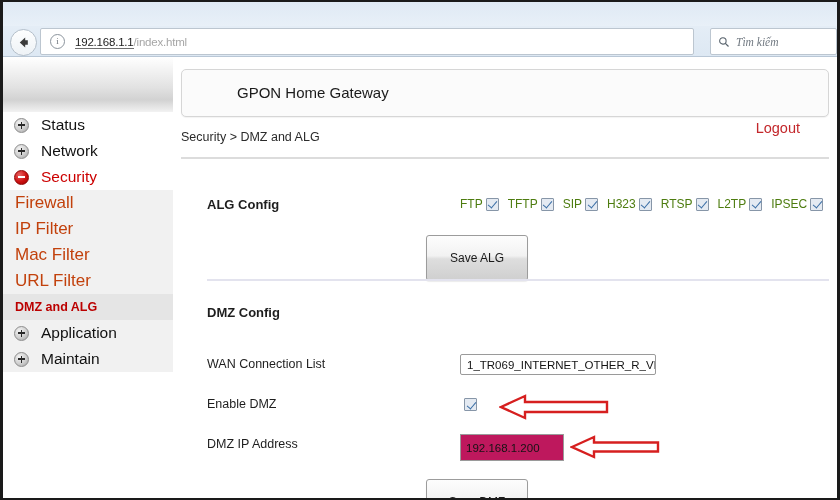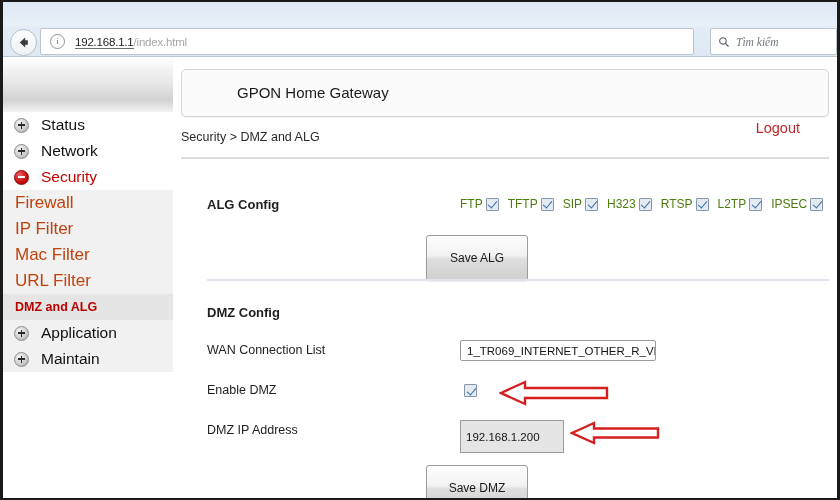--- a/index.html
+++ b/index.html
@@ -378,22 +378,22 @@
     font-size: 11.5px;
     color: #141414;
     white-space: nowrap;
     overflow: hidden;
   }
   .text-input {
     position: absolute;
     left: 253px;
     top: -3px;
     width: 104px;
-    height: 33px;
-    background: #e5e5e5;
+    height: 27px;
+    background: #be185d;
     border: 1px solid #9a9a9a;
     box-sizing: border-box;
     font-size: 11.5px;
     color: #141414;
     display: flex;
     align-items: center;
     padding-left: 5px;
   }
   .cb-holder {
     position: absolute;
@@ -549,21 +549,21 @@
         </div>
       </div>
 
       <div class="divider-mid" style="top:222px;"></div>
 
       <div class="section" style="top:248px;">
         <div class="row">
           <span class="field-label bold">DMZ Config</span>
         </div>
 
-        <div class="row" style="margin-top:12px;text-align:center;">
+        <div class="row" style="margin-top:26px;text-align:center;">
           <span class="field-label">WAN Connection List</span>
           <div class="select-box">
             <span>1_TR069_INTERNET_OTHER_R_VID_</span>
 
           </div>
         </div>
 
         <div class="row" style="margin-top:14px;">
           <span class="field-label">Enable DMZ</span>
           <span class="cb checked cb-holder"></span>

